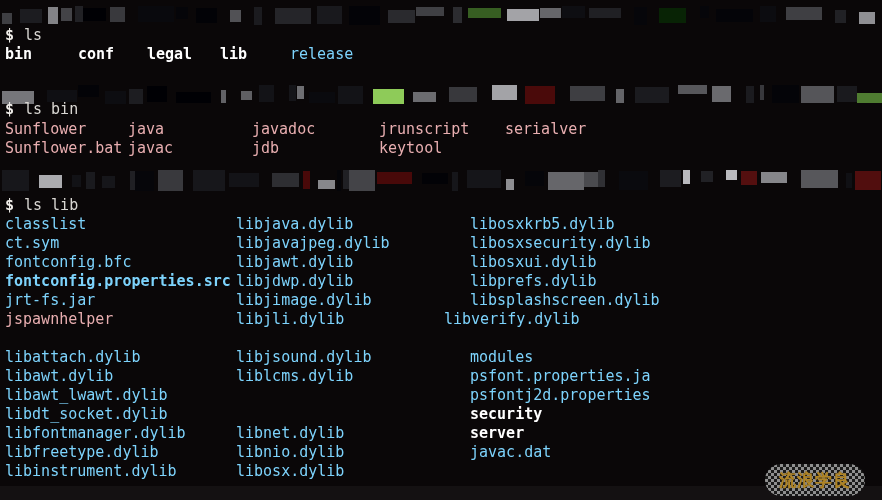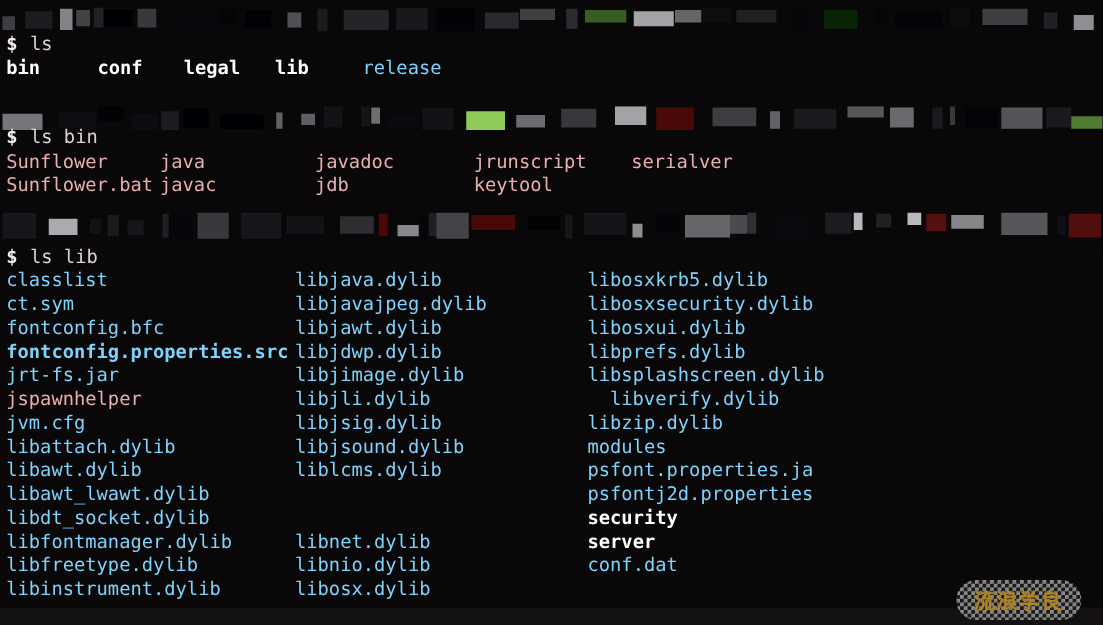--- a/index.html
+++ b/index.html
@@ -198,28 +198,27 @@
     <div class="row" style="top: 45px;"><span class="cell c-dir" style="left: 5px;">bin</span><span class="cell c-dir" style="left: 78px;">conf</span><span class="cell c-dir" style="left: 147px;">legal</span><span class="cell c-dir" style="left: 220px;">lib</span><span class="cell c-white" style="left: 290px;">release</span></div>
     <div class="row" style="top: 100px;"><span class="cell c-prompt" style="left: 5px;">$</span><span class="cell c-cmd" style="left: 24px;">ls bin</span></div>
     <div class="row" style="top: 120px;"><span class="cell c-exec" style="left: 5px;">Sunflower</span><span class="cell c-exec" style="left: 128px;">java</span><span class="cell c-exec" style="left: 252px;">javadoc</span><span class="cell c-exec" style="left: 379px;">jrunscript</span><span class="cell c-exec" style="left: 505px;">serialver</span></div>
     <div class="row" style="top: 139px;"><span class="cell c-exec" style="left: 5px;">Sunflower.bat</span><span class="cell c-exec" style="left: 128px;">javac</span><span class="cell c-exec" style="left: 252px;">jdb</span><span class="cell c-exec" style="left: 379px;">keytool</span></div>
     <div class="row" style="top: 196px;"><span class="cell c-prompt" style="left: 5px;">$</span><span class="cell c-cmd" style="left: 24px;">ls lib</span></div>
     <div class="row" style="top: 215px;"><span class="cell c-white" style="left: 5px;">classlist</span><span class="cell c-white" style="left: 236px;">libjava.dylib</span><span class="cell c-white" style="left: 470px;">libosxkrb5.dylib</span></div>
     <div class="row" style="top: 234px;"><span class="cell c-white" style="left: 5px;">ct.sym</span><span class="cell c-white" style="left: 236px;">libjavajpeg.dylib</span><span class="cell c-white" style="left: 470px;">libosxsecurity.dylib</span></div>
     <div class="row" style="top: 253px;"><span class="cell c-white" style="left: 5px;">fontconfig.bfc</span><span class="cell c-white" style="left: 236px;">libjawt.dylib</span><span class="cell c-white" style="left: 470px;">libosxui.dylib</span></div>
     <div class="row" style="top: 272px;"><span class="cell c-white" style="left: 5px; font-weight: bold;">fontconfig.properties.src</span><span class="cell c-white" style="left: 236px;">libjdwp.dylib</span><span class="cell c-white" style="left: 470px;">libprefs.dylib</span></div>
     <div class="row" style="top: 291px;"><span class="cell c-white" style="left: 5px;">jrt-fs.jar</span><span class="cell c-white" style="left: 236px;">libjimage.dylib</span><span class="cell c-white" style="left: 470px;">libsplashscreen.dylib</span></div>
-    <div class="row" style="top: 310px;"><span class="cell c-exec" style="left: 5px;">jspawnhelper</span><span class="cell c-white" style="left: 236px;">libjli.dylib</span><span class="cell c-white" style="left: 488px; text-align: right;">libverify.dylib</span></div>
-    <div class="row" style="top: 329px;"><span class="cell c-white" style="left: 5px;">jvm.cfg</span><span class="cell c-white" style="left: 236px;">libjsig.dylib</span><span class="cell c-white" style="left: 470px;">libzip.dylib</span></div>
+    <div class="row" style="top: 310px;"><span class="cell c-exec" style="left: 5px;">jspawnhelper</span><span class="cell c-white" style="left: 236px;">libjli.dylib</span><span class="cell c-white" style="left: 444px; text-align: right;">libverify.dylib</span></div>
     <div class="row" style="top: 348px;"><span class="cell c-white" style="left: 5px;">libattach.dylib</span><span class="cell c-white" style="left: 236px;">libjsound.dylib</span><span class="cell c-white" style="left: 470px;">modules</span></div>
     <div class="row" style="top: 367px;"><span class="cell c-white" style="left: 5px;">libawt.dylib</span><span class="cell c-white" style="left: 236px;">liblcms.dylib</span><span class="cell c-white" style="left: 470px;">psfont.properties.ja</span></div>
     <div class="row" style="top: 386px;"><span class="cell c-white" style="left: 5px;">libawt_lwawt.dylib</span><span class="cell c-white" style="left: 470px;">psfontj2d.properties</span></div>
     <div class="row" style="top: 405px;"><span class="cell c-white" style="left: 5px;">libdt_socket.dylib</span><span class="cell c-dir" style="left: 470px;">security</span></div>
     <div class="row" style="top: 424px;"><span class="cell c-white" style="left: 5px;">libfontmanager.dylib</span><span class="cell c-white" style="left: 236px;">libnet.dylib</span><span class="cell c-dir" style="left: 470px;">server</span></div>
-    <div class="row" style="top: 443px;"><span class="cell c-white" style="left: 5px;">libfreetype.dylib</span><span class="cell c-white" style="left: 236px;">libnio.dylib</span><span class="cell c-white" style="left: 470px;">conf.dat</span></div>
+    <div class="row" style="top: 443px;"><span class="cell c-white" style="left: 5px;">libfreetype.dylib</span><span class="cell c-white" style="left: 236px;">libnio.dylib</span><span class="cell c-white" style="left: 470px;">javac.dat</span></div>
     <div class="row" style="top: 462px;"><span class="cell c-white" style="left: 5px;">libinstrument.dylib</span><span class="cell c-white" style="left: 236px;">libosx.dylib</span></div>
   </div>
 
 <div class="bottom-bar"></div>
 
 <div id="watermark">
   <span class="wm-text">流浪学良</span>
 </div>
 
 </body></html>

